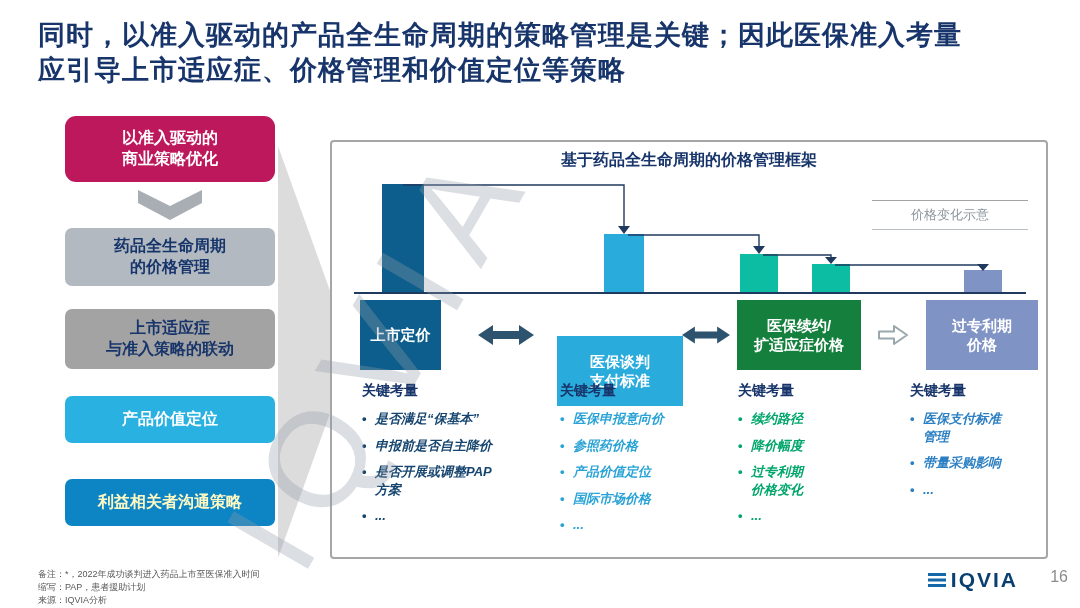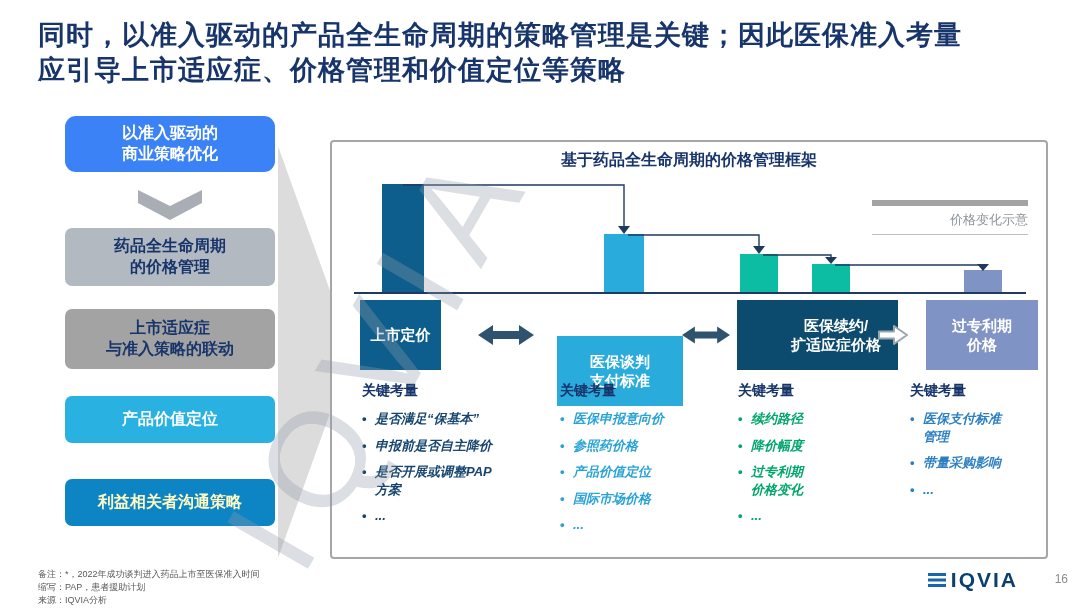--- a/index.html
+++ b/index.html
@@ -19,21 +19,21 @@
     white-space:nowrap;letter-spacing:22px;font-weight:400;
     color:rgba(145,155,168,0.33);transform:rotate(-60deg);transform-origin:0 100%;
     z-index:40;pointer-events:none;
   }
   
   .sb{
     position:absolute;left:65px;width:210px;display:flex;align-items:center;justify-content:center;
     text-align:center;font-weight:bold;white-space:pre-line;border-radius:7px;
     font-size:16px;line-height:1.3;z-index:2;
   }
-  #sb1{top:116px;height:56px;background:#3b82f6;color:#ffffff;border-radius:11px;}
+  #sb1{top:116px;height:66px;background:#be185d;color:#ffffff;border-radius:11px;}
   #sbArrow{position:absolute;left:138px;top:190px;z-index:2;}
   #sb2{top:228px;height:58px;background:#b2b9c0;color:#17356b;}
   #sb3{top:309px;height:60px;background:#a3a3a3;color:#17356b;}
   #sb4{top:396px;height:47px;background:#29b1e2;color:#ffffff;}
   #sb5{top:479px;height:47px;background:#0d85c5;color:#fef9c3;}
   
   .beam{position:absolute;left:278px;top:146px;z-index:1;}
   
   .panel{
     position:absolute;left:330px;top:140px;width:714px;height:415px;
@@ -46,33 +46,33 @@
   
   .bar{position:absolute;}
   #bar1{left:50px;top:42px;width:42px;height:108px;background:#0d5e8c;}
   #bar2{left:272px;top:92px;width:40px;height:58px;background:#29abdc;}
   #bar3{left:408px;top:112px;width:38px;height:38px;background:#0cbda3;}
   #bar4{left:480px;top:122px;width:38px;height:28px;background:#0cbda3;}
   #bar5{left:632px;top:128px;width:38px;height:22px;background:#8093c5;}
   .connectors{position:absolute;left:0;top:0;}
   .baseline{position:absolute;left:22px;top:150px;width:672px;height:2px;background:#1f3a5f;}
   .price-note{
-    position:absolute;left:540px;top:58px;width:156px;text-align:right;
+    position:absolute;left:540px;top:58px;width:156px;text-align:center;
     font-size:13px;color:#8c959c;padding:5px 0;
-    border-top:6px solid #a3a3a3;border-bottom:1px solid #b9bec2;
+    border-top:1px solid #a3a3a3;border-bottom:1px solid #b9bec2;
   }
   
   .stage{
     position:absolute;top:158px;height:70px;display:flex;align-items:center;justify-content:center;
     color:#ffffff;font-weight:bold;font-size:15px;text-align:center;
     white-space:pre-line;line-height:1.3;
   }
   #stA{left:28px;width:81px;background:#0d5e8c;}
   #stB{left:225px;width:126px;background:#29abdc;margin-top:36px;}
-  #stC{left:405px;width:124px;background:#0c4a6e;padding-left:37px;}
+  #stC{left:405px;width:124px;background:#15803d;}
   #stD{left:594px;width:112px;background:#8093c5;}
   .darr{position:absolute;}
   #arr1{left:146px;top:181px;}
   #arr2{left:350px;top:181px;}
   #arrHollow{left:545px;top:181px;}
   
   .cons{position:absolute;top:240px;}
   #cons1{left:30px;width:182px;}
   #cons2{left:228px;width:164px;}
   #cons3{left:406px;width:160px;}
@@ -85,21 +85,21 @@
   }
   .cons li::before{content:"•";position:absolute;left:0;top:0;font-style:normal;}
   .c-navy li{color:#16456f;}
   .c-cyan li{color:#29a3d6;}
   .c-green li{color:#00a66c;}
   .c-blue li{color:#2b7fc2;}
   
   .footnotes{position:absolute;left:38px;top:568px;font-size:9px;color:#595959;line-height:1.45;z-index:3;}
   .logo{position:absolute;right:62px;bottom:16px;display:flex;align-items:center;gap:5px;z-index:3;}
   .logo-text{font-size:21px;font-weight:bold;color:#0a3f70;letter-spacing:2px;}
-  .page-num{position:absolute;right:12px;bottom:22px;font-size:12px;color:#8c8c8c;z-index:3;}
+  .page-num{position:absolute;right:12px;bottom:22px;font-size:16px;color:#8c8c8c;z-index:3;}
 </style>
 </head>
 <body>
 
 <div class="slide">
 
   <div class="title">同时，以准入驱动的产品全生命周期的策略管理是关键；因此医保准入考量
 应引导上市适应症、价格管理和价值定位等策略</div>
 
   <div class="sb" id="sb1">以准入驱动的

